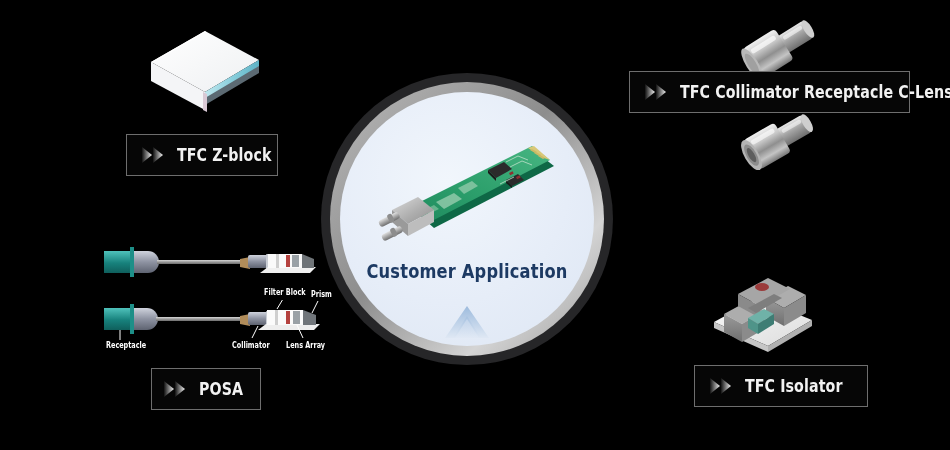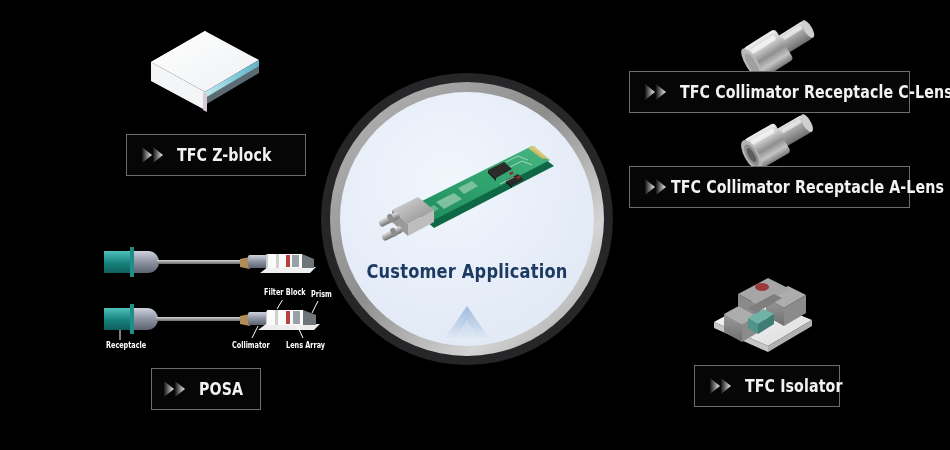--- a/index.html
+++ b/index.html
@@ -217,21 +217,21 @@
 
     <polygon points="8,36 62,66 62,84 8,55" fill="#f4f5f7"></polygon>
 
     <polygon points="62,66 116,34 116,47 62,79" fill="#5c6a73"></polygon>
     <polygon points="62,66 116,34 116,40 62,72" fill="url(#zbCyan)"></polygon>
     <polygon points="60,66 64,68 64,86 60,84" fill="#d9c9d5"></polygon>
 
     <polygon points="8,36 62,5 63,6 9,37" fill="#ffffff"></polygon>
   </svg>
 
-  <div class="chip" style="left:126px; top:134px; width:180px;">
+  <div class="chip" style="left:126px; top:134px; width:152px;">
     <svg class="arrow" viewBox="0 0 26 20">
       <defs>
         <linearGradient id="arrA" x1="0" y1="0" x2="1" y2="0">
           <stop offset="0%" stop-color="#121212"></stop>
           <stop offset="55%" stop-color="#8c8c8c"></stop>
           <stop offset="100%" stop-color="#f2f2f2"></stop>
         </linearGradient>
       </defs>
       <polygon points="1,2 11,10 1,18" fill="url(#arrA)"></polygon>
       <polygon points="12,2 22,10 12,18" fill="url(#arrA)"></polygon>
@@ -359,27 +359,20 @@
       <ellipse cx="82" cy="28" rx="4" ry="10" fill="#cfcfcf"></ellipse>
       <rect x="18" y="11" width="36" height="34" rx="4" fill="url(#steelA)"></rect>
       <ellipse cx="18" cy="28" rx="7" ry="17" fill="#b4b4b4"></ellipse>
       <ellipse cx="18" cy="28" rx="5" ry="12" fill="#8d8d8d"></ellipse>
       <ellipse cx="18" cy="28" rx="3" ry="8" fill="#5d5d5d"></ellipse>
       <rect x="24" y="15" width="26" height="5" rx="2" fill="#ffffff" opacity=".6"></rect>
       <rect x="56" y="21" width="22" height="4" rx="2" fill="#ffffff" opacity=".5"></rect>
     </g>
   </svg>
 
-  <div class="chip tight" style="left:629px; top:166px; width:281px;">
-    <svg class="arrow" viewBox="0 0 26 20">
-      <polygon points="1,2 11,10 1,18" fill="url(#arrA)"></polygon>
-      <polygon points="12,2 22,10 12,18" fill="url(#arrA)"></polygon>
-    </svg>
-    <span class="chip-label">TFC Collimator Receptacle A-Lens</span>
-  </div>
 
   <svg class="art" style="left:708px; top:258px;" width="110" height="96" viewBox="0 0 110 96">
     <defs>
       <linearGradient id="isoBase" x1="0" y1="0" x2="1" y2="1">
         <stop offset="0%" stop-color="#fafafa"></stop>
         <stop offset="100%" stop-color="#dcdcdc"></stop>
       </linearGradient>
       <linearGradient id="isoWall" x1="0" y1="0" x2="0" y2="1">
         <stop offset="0%" stop-color="#9b9b9b"></stop>
         <stop offset="100%" stop-color="#6f6f6f"></stop>
@@ -402,21 +395,21 @@
     <polygon points="30,36 52,48 52,60 30,48" fill="#8a8a8a"></polygon>
     <ellipse cx="54" cy="29" rx="7" ry="4" fill="#9a3a3a"></ellipse>
 
     <polygon points="40,60 56,51 66,56 50,66" fill="#6fb2a8"></polygon>
     <polygon points="40,60 50,66 50,76 40,70" fill="#4f9489"></polygon>
     <polygon points="50,66 66,56 66,66 50,76" fill="#3e7d74"></polygon>
 
     <polygon points="40,50 66,36 74,40 48,55" fill="#7e7e7e"></polygon>
   </svg>
 
-  <div class="chip" style="left:694px; top:365px; width:146px;">
+  <div class="chip" style="left:694px; top:365px; width:174px;">
     <svg class="arrow" viewBox="0 0 26 20">
       <polygon points="1,2 11,10 1,18" fill="url(#arrA)"></polygon>
       <polygon points="12,2 22,10 12,18" fill="url(#arrA)"></polygon>
     </svg>
     <span class="chip-label">TFC Isolator</span>
   </div>
 
 </div>
 
 </body></html>

